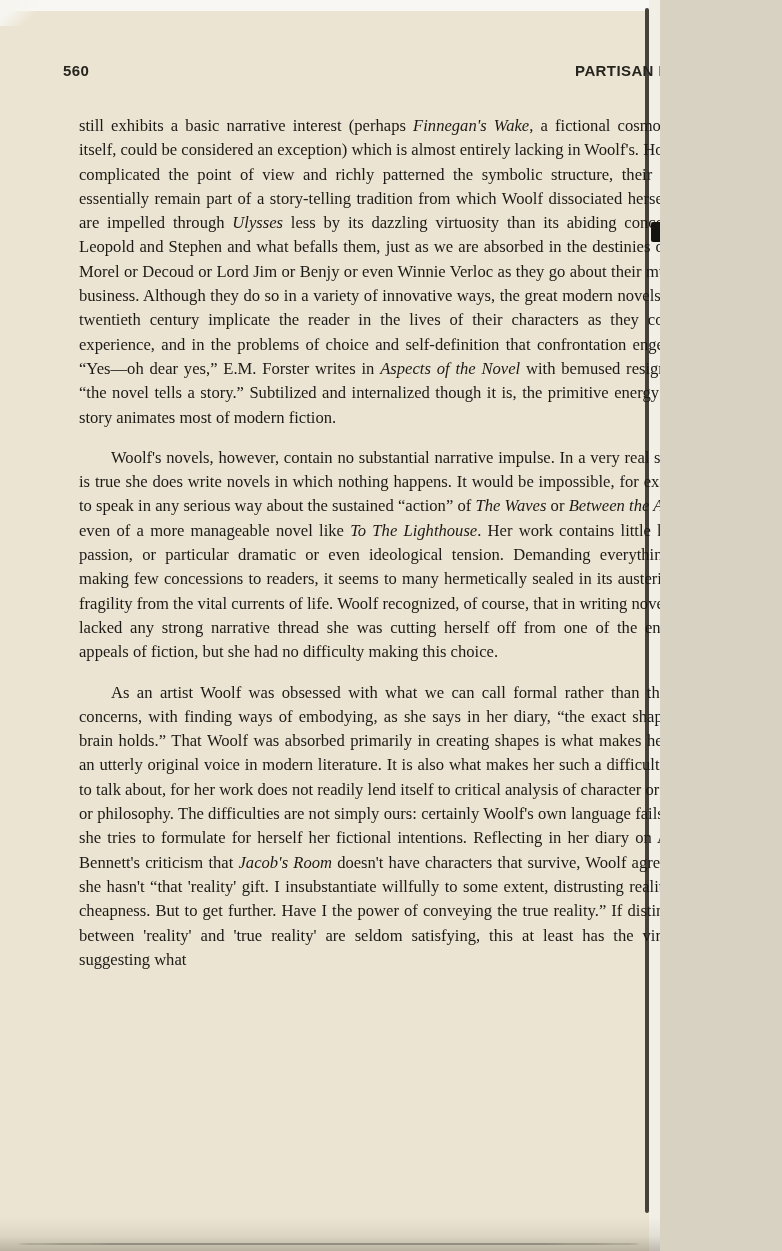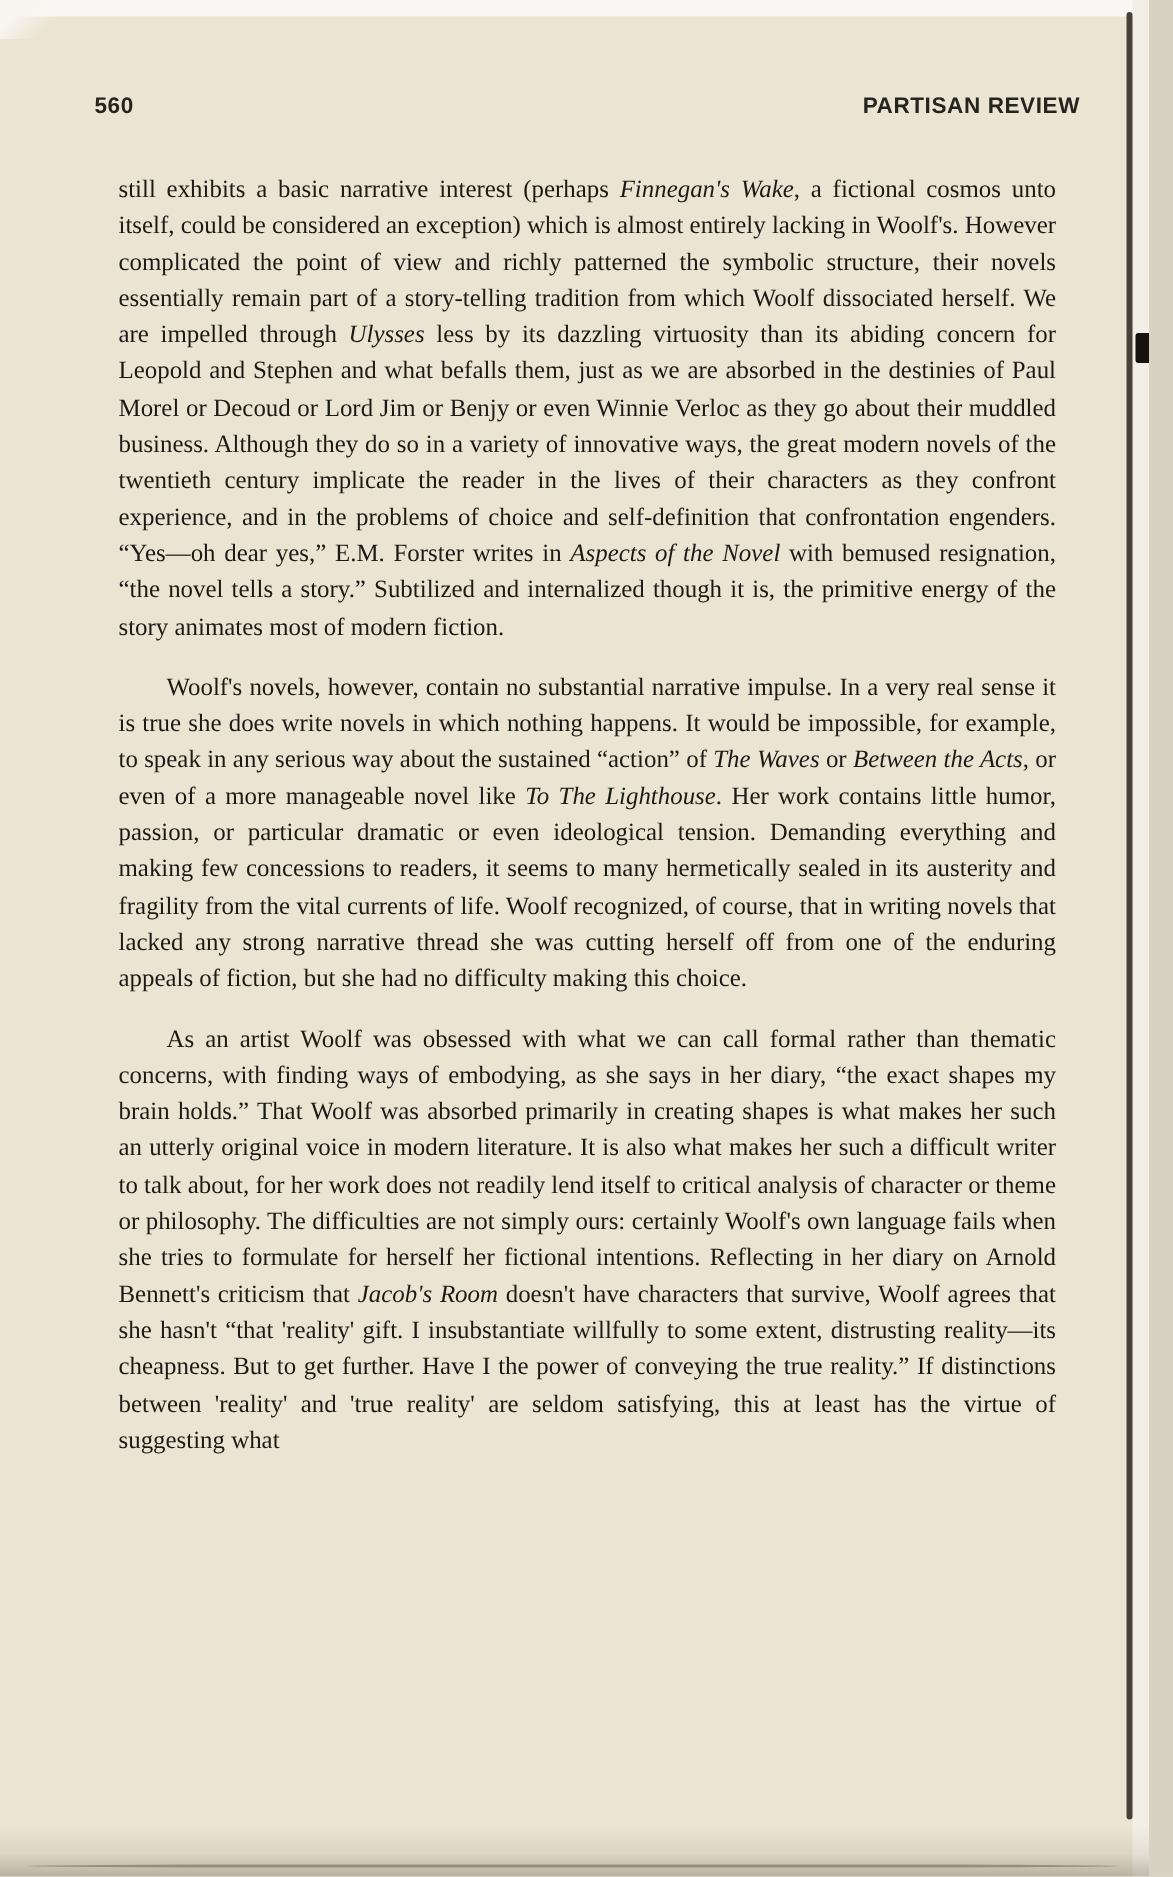--- a/index.html
+++ b/index.html
@@ -5,21 +5,21 @@
   html, body {
     margin: 0;
     padding: 0;
     width: 782px;
     height: 1251px;
     background: #d8d2c2;
     font-family: "Liberation Serif", serif;
   }
   .scan-page {
     position: relative;
-    width: 766px;
+    width: 660px;
     height: 1251px;
     background: #ebe4d2;
     overflow: hidden;
   }
   
   .top-strip {
     position: absolute;
     top: 0; left: 0; right: 0;
     height: 11px;
     background: #f8f7f3;

